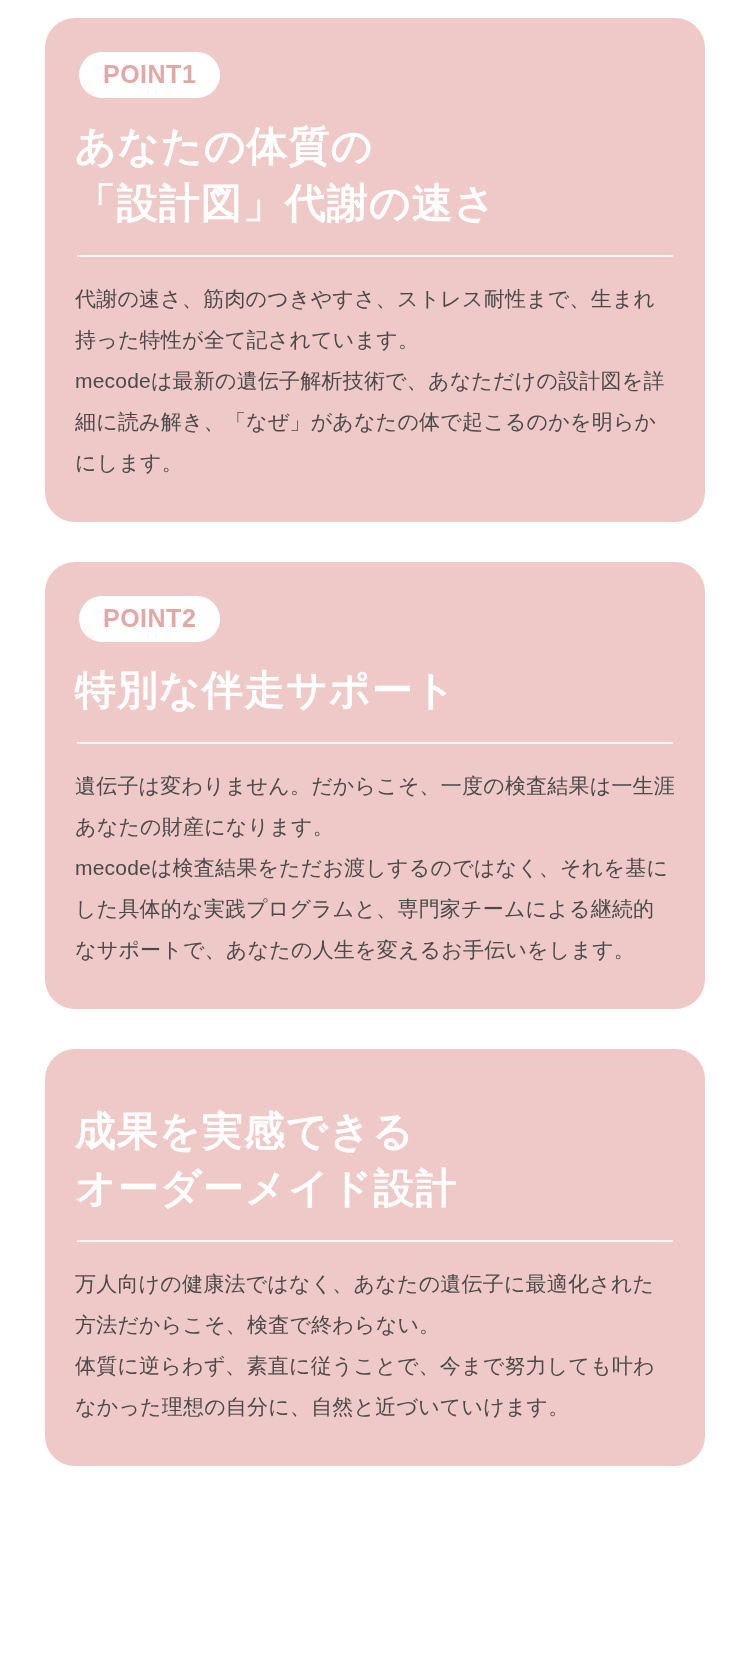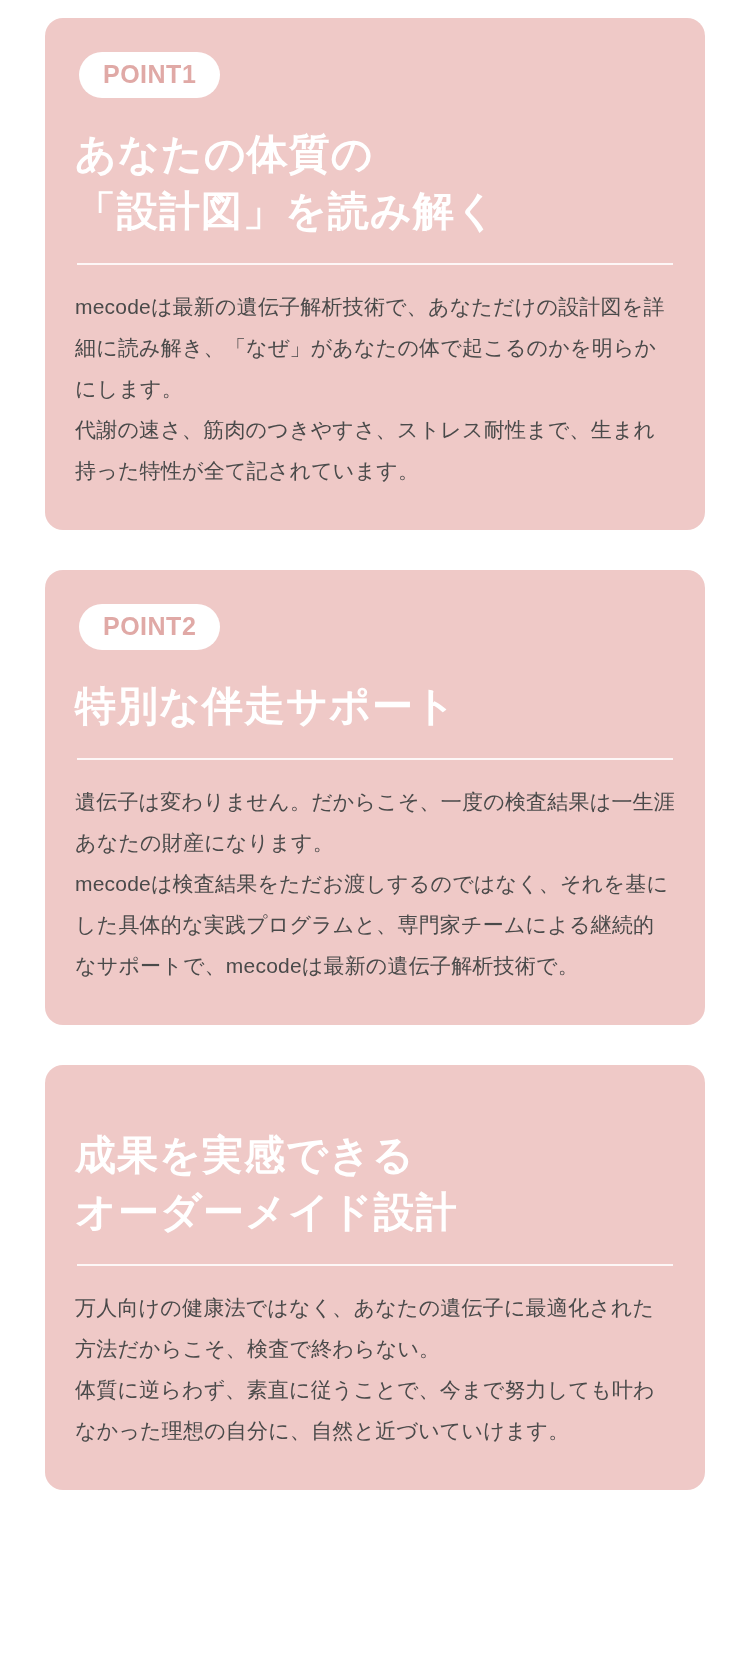--- a/index.html
+++ b/index.html
@@ -17,39 +17,39 @@
   }
 
   .cards {
     display: flex;
     flex-direction: column;
     gap: 40px;
   }
 
   .card {
     background: #efc9c7;
-    border-radius: 18px;
+    border-radius: 30px;
     padding: 34px 30px 38px 30px;
   }
 
   .badge {
     display: inline-block;
     background: #ffffff;
     color: #e0a9a6;
     border-radius: 999px;
     font-size: 25px;
     font-weight: bold;
     letter-spacing: 0.5px;
     line-height: 1;
     padding: 10px 24px 11px 24px;
     margin-left: 4px;
   }
 
   .headline {
-    margin-top: 28px;
+    margin-top: 20px;
     color: #ffffff;
     font-size: 41px;
     font-weight: bold;
     line-height: 1.38;
     letter-spacing: 1px;
   }
 
   .headline .line {
     display: block;
     white-space: nowrap;
@@ -75,38 +75,38 @@
 </style>
 </head>
 <body>
 
 <div class="cards">
 
   <section class="card">
     <div class="badge">POINT1</div>
     <h2 class="headline">
       <span class="line">あなたの体質の</span>
-      <span class="line">「設計図」を読み解く</span>
+      <span class="line">「設計図」代謝の速さ</span>
     </h2>
     <div class="divider"></div>
     <div class="body-text">
+      <p>代謝の速さ、筋肉のつきやすさ、ストレス耐性まで、生まれ持った特性が全て記されています。</p>
       <p>mecodeは最新の遺伝子解析技術で、あなただけの設計図を詳細に読み解き、「なぜ」があなたの体で起こるのかを明らかにします。</p>
-      <p>代謝の速さ、筋肉のつきやすさ、ストレス耐性まで、生まれ持った特性が全て記されています。</p>
     </div>
   </section>
 
   <section class="card">
     <div class="badge">POINT2</div>
     <h2 class="headline">
       <span class="line">特別な伴走サポート</span>
     </h2>
     <div class="divider"></div>
     <div class="body-text">
       <p>遺伝子は変わりません。だからこそ、一度の検査結果は一生涯あなたの財産になります。</p>
-      <p>mecodeは検査結果をただお渡しするのではなく、それを基にした具体的な実践プログラムと、専門家チームによる継続的なサポートで、mecodeは最新の遺伝子解析技術で。</p>
+      <p>mecodeは検査結果をただお渡しするのではなく、それを基にした具体的な実践プログラムと、専門家チームによる継続的なサポートで、あなたの人生を変えるお手伝いをします。</p>
     </div>
   </section>
 
   <section class="card">
     <h2 class="headline">
       <span class="line">成果を実感できる</span>
       <span class="line">オーダーメイド設計</span>
     </h2>
     <div class="divider"></div>
     <div class="body-text">

